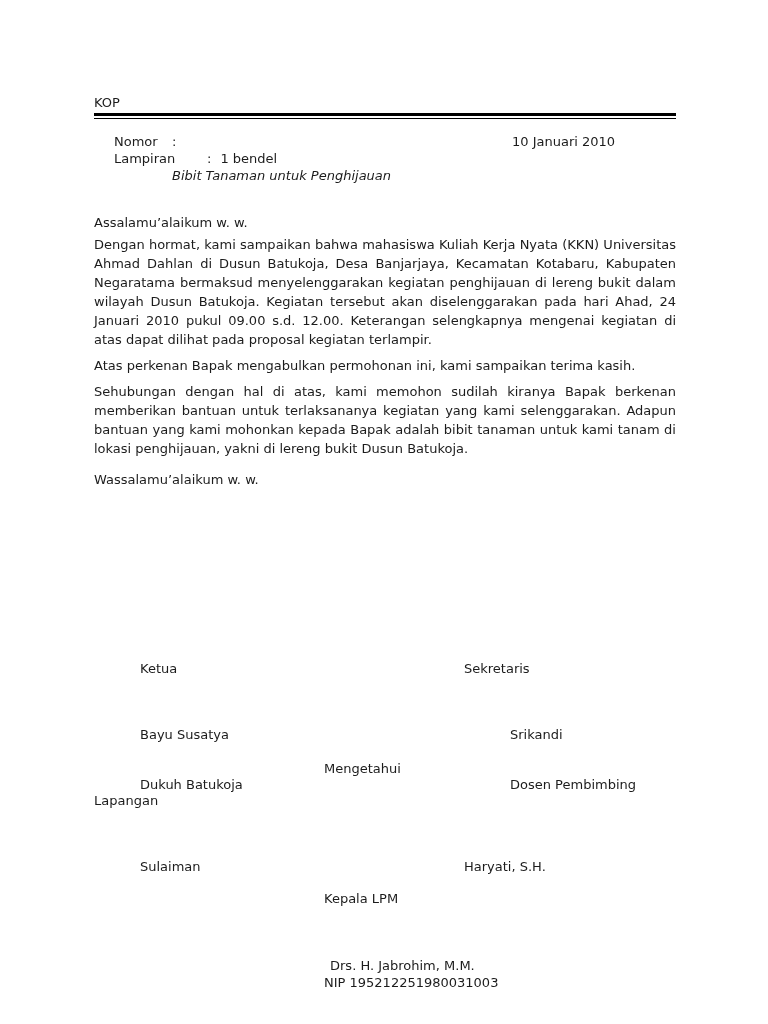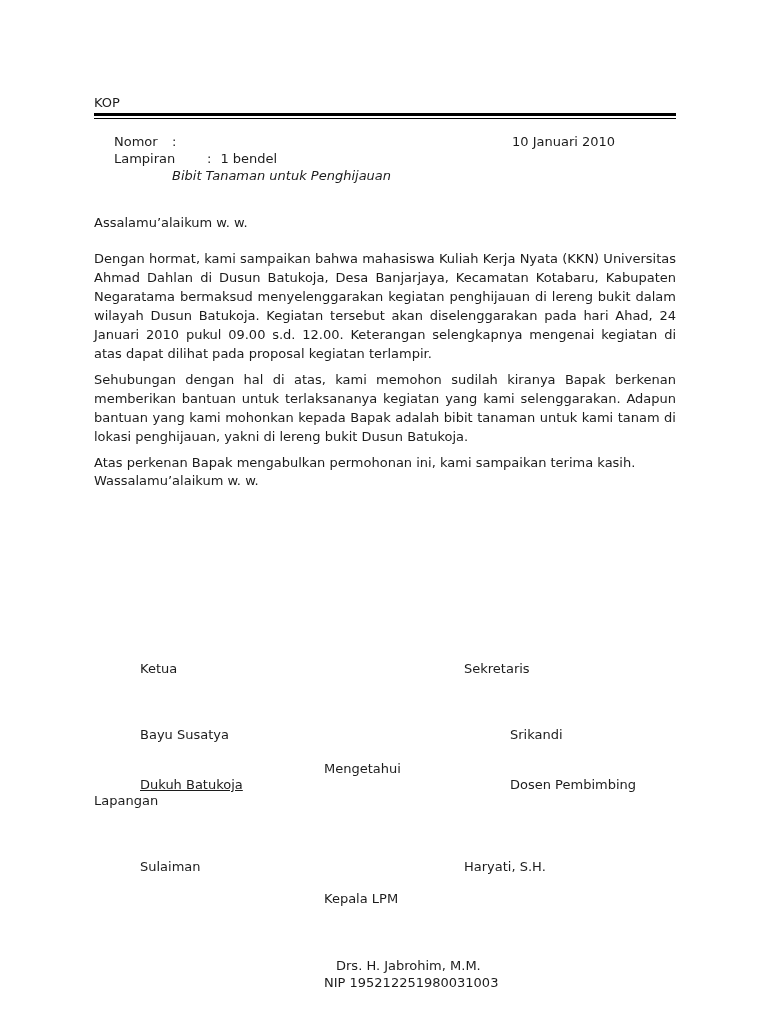--- a/index.html
+++ b/index.html
@@ -32,45 +32,45 @@
   .w-hal      { width: 66px; }
   .meta-value { margin-left: 9px; }
   .meta-date  { position: absolute; left: 418px; top: 0; }
   .hal-cont   { padding-left: 78px; font-style: italic; }
 
   .recipient { margin-top: 30px; }
   .recipient div { line-height: 17px; }
 
   .salutation { margin-top: 30px; line-height: 17px; }
   .para { line-height: 19px; text-align: justify; }
-  .p1 { margin-top: 18px; }
+  .p1 { margin-top: 4px; }
   .p2 { margin-top: 7px; }
   .p3 { margin-top: 7px; text-align: left; }
-  .closing { line-height: 17px; }
+  .closing { margin-top: 13px; line-height: 17px; }
 
   .signatures {
     position: absolute;
     left: 94px;
     top: 652px;
     width: 582px;
     height: 372px;
   }
   .sig { position: absolute; line-height: 17px; white-space: nowrap; }
   .sig-ketua-title      { left: 46px;  top: 8px; }
   .sig-sekretaris-title { left: 370px; top: 8px; }
   .sig-ketua-name       { left: 46px;  top: 74px; }
   .sig-sekretaris-name  { left: 416px; top: 74px; }
   .sig-mengetahui       { left: 230px; top: 108px; }
-  .sig-dukuh-title      { left: 46px;  top: 124px; text-decoration: underline; }
+  .sig-dukuh-title      { left: 46px;  top: 124px; }
   .sig-pembimbing-title { left: 416px; top: 124px; }
   .sig-pembimbing-wrap  { left: 0;     top: 140px; }
   .sig-dukuh-name       { left: 46px;  top: 206px; }
   .sig-pembimbing-name  { left: 370px; top: 206px; }
   .sig-lpm-title        { left: 230px; top: 238px; }
-  .sig-lpm-name         { left: 242px; top: 305px; }
+  .sig-lpm-name         { left: 236px; top: 305px; }
   .sig-lpm-nip          { left: 230px; top: 322px; }
 </style>
 </head>
 <body>
 
 <div class="page">
 
   <div class="kop">KOP</div>
   <div class="kop-rule"></div>
 
@@ -82,22 +82,22 @@
     <div class="meta-row">
       <span class="meta-label w-lampiran">Lampiran</span><span>:</span><span class="meta-value">1 bendel</span>
     </div>
     <div class="meta-row hal-cont">Bibit Tanaman untuk Penghijauan</div>
   </div>
 
 
   <div class="salutation">Assalamu’alaikum w. w.</div>
 
   <div class="para p1">Dengan hormat, kami sampaikan bahwa mahasiswa Kuliah Kerja Nyata (KKN) Universitas Ahmad Dahlan di Dusun Batukoja, Desa Banjarjaya, Kecamatan Kotabaru, Kabupaten Negaratama bermaksud menyelenggarakan kegiatan penghijauan di lereng bukit dalam wilayah Dusun Batukoja. Kegiatan tersebut akan diselenggarakan pada hari Ahad, 24 Januari 2010 pukul 09.00 s.d. 12.00. Keterangan selengkapnya mengenai kegiatan di atas dapat dilihat pada proposal kegiatan terlampir.</div>
+  <div class="para p3">Atas perkenan Bapak mengabulkan permohonan ini, kami sampaikan terima kasih.</div>
   <div class="para p2">Sehubungan dengan hal di atas, kami memohon sudilah kiranya Bapak berkenan memberikan bantuan untuk terlaksananya kegiatan yang kami selenggarakan. Adapun bantuan yang kami mohonkan kepada Bapak adalah bibit tanaman untuk kami tanam di lokasi penghijauan, yakni di lereng bukit Dusun Batukoja.</div>
-  <div class="para p3">Atas perkenan Bapak mengabulkan permohonan ini, kami sampaikan terima kasih.</div>
 
   <div class="closing">Wassalamu’alaikum w. w.</div>
 
   <div class="signatures">
     <span class="sig sig-ketua-title">Ketua</span>
     <span class="sig sig-sekretaris-title">Sekretaris</span>
     <span class="sig sig-ketua-name">Bayu Susatya</span>
     <span class="sig sig-sekretaris-name">Srikandi</span>
     <span class="sig sig-mengetahui">Mengetahui</span>
     <span class="sig sig-dukuh-title">Dukuh Batukoja</span>

